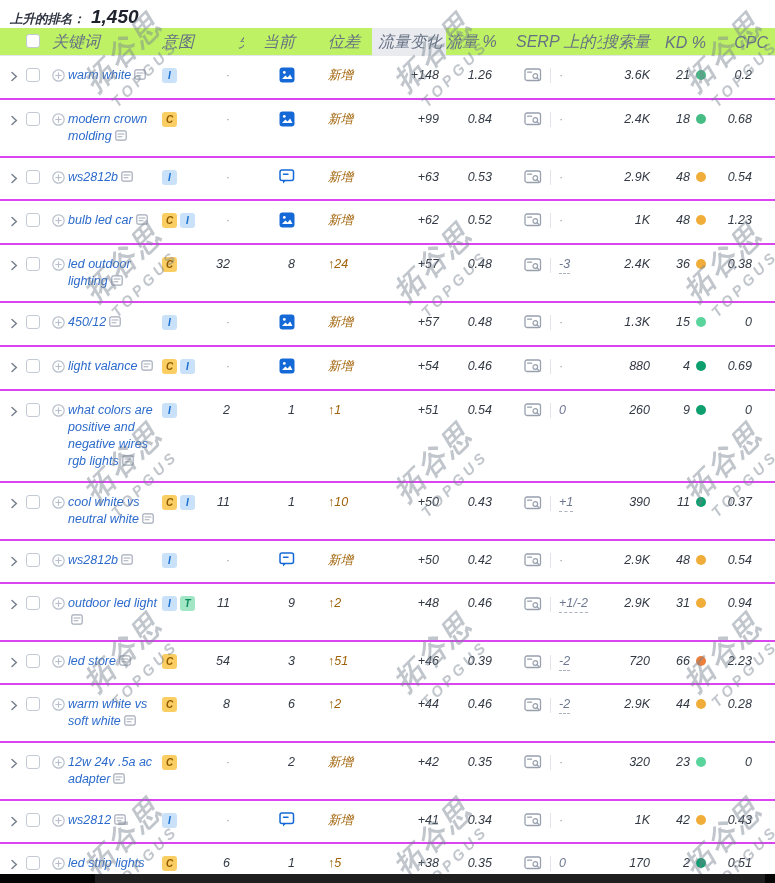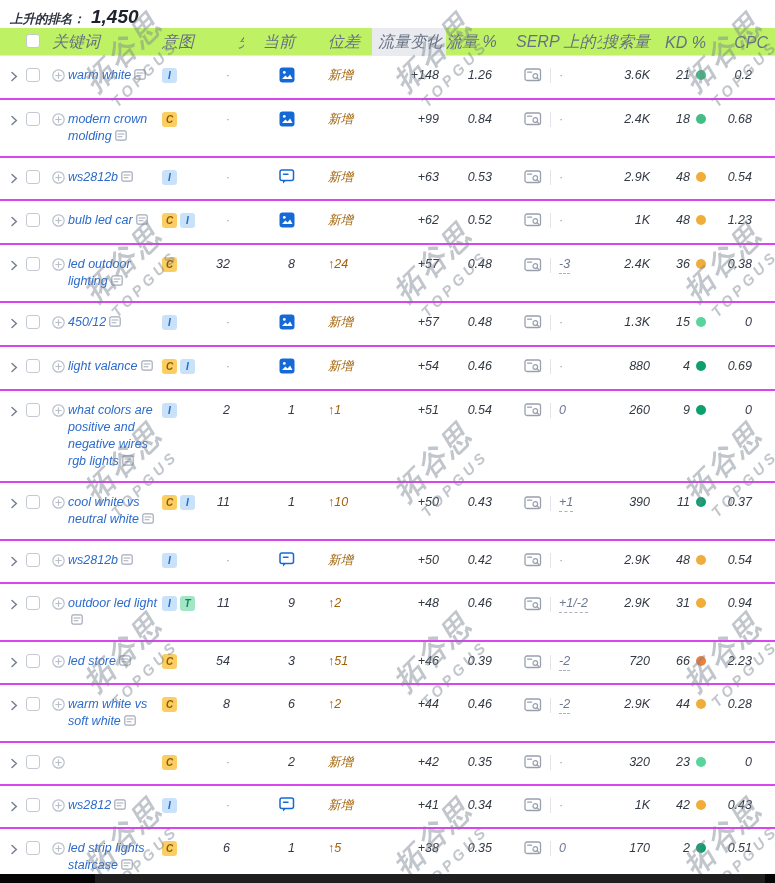--- a/index.html
+++ b/index.html
@@ -673,20 +673,24 @@
   <div class="tr">
     <div class="td c-chev"><span class="chev"><svg width="8" height="11" viewBox="0 0 8 11">
               <path d="M2 1.5 L6.3 5.5 L2 9.5" stroke="#77808f" stroke-width="1.5" fill="none" stroke-linecap="round"></path>
             </svg></span></div>
     <div class="td c-check"><span class="cb"></span></div>
     <div class="td c-kw">
       <span class="plusic"><svg width="13" height="13" viewBox="0 0 13 13">
               <circle cx="6.5" cy="6.5" r="5.7" stroke="#b9c0cc" fill="none" stroke-width="1.2"></circle>
               <path d="M6.5 3.8v5.4M3.8 6.5h5.4" stroke="#b9c0cc" stroke-width="1.2" stroke-linecap="round"></path>
             </svg></span>
+      <span class="kwtxt"><a class="kwlink">12w 24v .5a ac adapter</a><span class="serpcard"><svg width="12" height="11" viewBox="0 0 12 11">
+                <rect x="0.8" y="0.8" width="10.4" height="9.4" rx="1.6" stroke="#a3aab8" fill="none" stroke-width="1.2"></rect>
+                <path d="M3 4h6M3 6.7h4" stroke="#a3aab8" stroke-width="1.1" stroke-linecap="round"></path>
+              </svg></span></span>
     </div>
     <div class="td c-intent">
           <span class="badge badge-commercial">C</span>
         </div>
     <div class="td c-prev num dotv">·</div>
     <div class="td c-cur num">2</div>
     <div class="td c-diff"><span class="diff-new">新增</span></div>
     <div class="td c-tc num">+42</div>
     <div class="td c-tp num">0.35</div>
     <div class="td c-serp">

